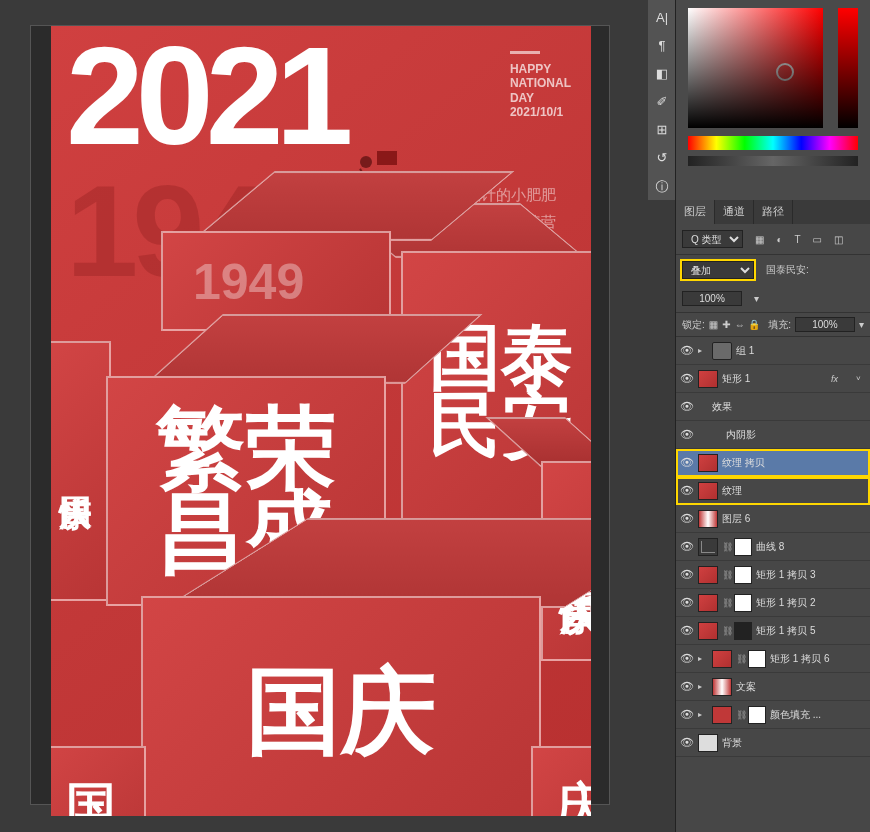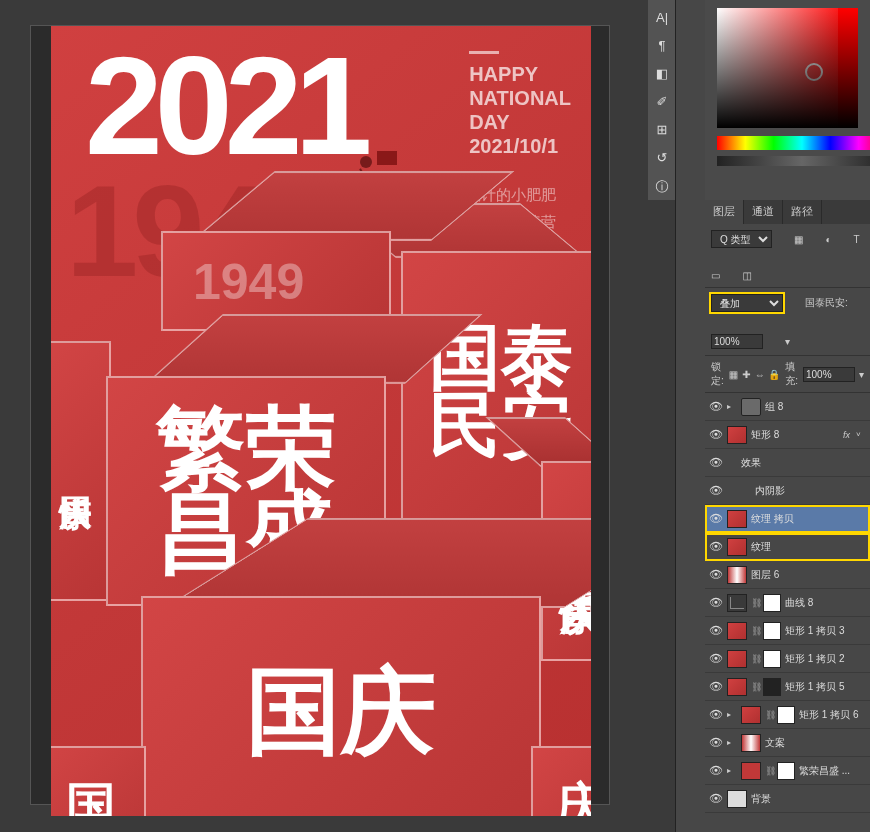--- a/index.html
+++ b/index.html
@@ -26,35 +26,34 @@
       position: absolute;
       left: 20px;
       top: 0;
       width: 540px;
       height: 790px;
       background: linear-gradient(140deg, #d04040 0%, #c23838 50%, #b83030 100%);
       overflow: hidden;
     }
     .year-2021 {
       position: absolute;
-      top: 20px;
+      top: 10px;
       left: 15px;
       font-size: 140px;
       font-weight: 900;
       color: #fff;
       letter-spacing: -8px;
       line-height: 0.85;
-      margin-left: 19px;
     }
     .header-text {
       position: absolute;
       top: 25px;
       right: 20px;
       color: rgba(255,255,255,0.7);
-      font-size: 20px;
+      font-size: 12px;
       font-weight: 700;
       line-height: 1.2;
       text-align: left;
     }
     .header-text .dash { display: block; width: 30px; height: 3px; background: rgba(255,255,255,0.6); margin-bottom: 8px; }
     .year-1949-bg {
       position: absolute;
       top: 130px;
       left: 15px;
       font-size: 130px;
@@ -130,21 +129,20 @@
 
     
     .right-column {
       position: absolute;
       left: 675px;
       top: 0;
       width: 195px;
       height: 832px;
       background: #474747;
       border-left: 1px solid #222;
-      padding-left: 29px;
     }
     
     .mid-toolbar {
       position: absolute;
       left: 648px;
       top: 0;
       width: 28px;
       height: 200px;
       background: #535353;
       display: flex;
@@ -213,42 +211,42 @@
       font-size: 11px;
       color: #ccc;
       border-right: 1px solid #2a2a2a;
       cursor: pointer;
     }
     .tab.active { background: #474747; }
     .layer-controls {
       padding: 6px;
       display: flex;
       flex-wrap: wrap;
-      gap: 22px;
+      gap: 12px;
       align-items: center;
       font-size: 10px;
       border-bottom: 1px solid #333;
     }
     .dropdown {
       background: #3a3a3a;
       border: 1px solid #222;
       color: #ddd;
       padding: 2px 4px;
       font-size: 10px;
       height: 18px;
     }
     .highlight-y { outline: 2px solid #ffd700; }
     .input-num {
-      width: 52px;
+      width: 60px;
       background: #3a3a3a;
       border: 1px solid #222;
       color: #ddd;
       padding: 1px 2px;
       font-size: 10px;
-      text-align: left;
+      text-align: center;
     }
     .lock-row {
       padding: 4px 6px;
       display: flex;
       gap: 4px;
       align-items: center;
       font-size: 10px;
       border-bottom: 1px solid #333;
     }
     .layers-list {
@@ -286,21 +284,21 @@
       background: #fff;
       border: 1px solid #222;
       flex-shrink: 0;
     }
     .mask.dark { background: #222; }
     .link-ic { width: 8px; color: #aaa; font-size: 9px; }
     .caret { width: 10px; color: #ccc; font-size: 8px; cursor: pointer; }
     .indent1 { margin-left: 14px; }
     .indent2 { margin-left: 28px; }
     .layer-name { flex: 1; overflow: hidden; white-space: nowrap; text-overflow: ellipsis; }
-    .fx-label { font-size: 9px; color: #ccc; font-style: italic; margin-right: 2px; }
+    .fx-label { font-size: 9px; color: #ccc; font-style: italic; margin-right: 14px; }
     .thumb-red { background: linear-gradient(135deg,#d04040,#b03030); }
     .thumb-white { background: #ddd; }
     .thumb-solid-red { background: #c03838; }
     .thumb-grad { background: linear-gradient(90deg,#c03838,#fff,#c03838); }
     .thumb-curve { background: #3a3a3a; position: relative; }
     .thumb-curve::after { content: ''; position: absolute; left: 2px; top: 2px; right: 2px; bottom: 2px; border-left: 1px solid #888; border-bottom: 1px solid #888; }
   </style>
 </head>
 <body>
 
@@ -420,27 +418,27 @@
     <input class="input-num" value="100%" style="">
     <span>▾</span>
   </div>
 
   <div class="layers-list">
 
     <div class="layer">
       <span class="eye">👁</span>
       <span class="caret">▸</span>
       <div class="thumb folder"></div>
-      <span class="layer-name">组 8</span>
-    </div>
-
-    <div class="layer">
-      <span class="eye">👁</span>
-      <div class="thumb thumb-red"></div>
-      <span class="layer-name">矩形 8</span>
+      <span class="layer-name">组 1</span>
+    </div>
+
+    <div class="layer">
+      <span class="eye">👁</span>
+      <div class="thumb thumb-red"></div>
+      <span class="layer-name">矩形 1</span>
       <span class="fx-label">fx</span>
       <span class="caret">˅</span>
     </div>
     <div class="layer">
       <span class="eye">👁</span>
       <span class="layer-name indent1">效果</span>
     </div>
     <div class="layer">
       <span class="eye">👁</span>
       <span class="layer-name indent2">内阴影</span>
@@ -505,21 +503,21 @@
       <span class="caret">▸</span>
       <div class="thumb thumb-grad"></div>
       <span class="layer-name">文案</span>
     </div>
     <div class="layer">
       <span class="eye">👁</span>
       <span class="caret">▸</span>
       <div class="thumb thumb-solid-red"></div>
       <span class="link-ic">⛓</span>
       <div class="mask"></div>
-      <span class="layer-name">繁荣昌盛 ...</span>
+      <span class="layer-name">颜色填充 ...</span>
     </div>
     <div class="layer">
       <span class="eye">👁</span>
       <div class="thumb thumb-white"></div>
       <span class="layer-name">背景</span>
     </div>
   </div>
 </div>
 
 </body></html>

